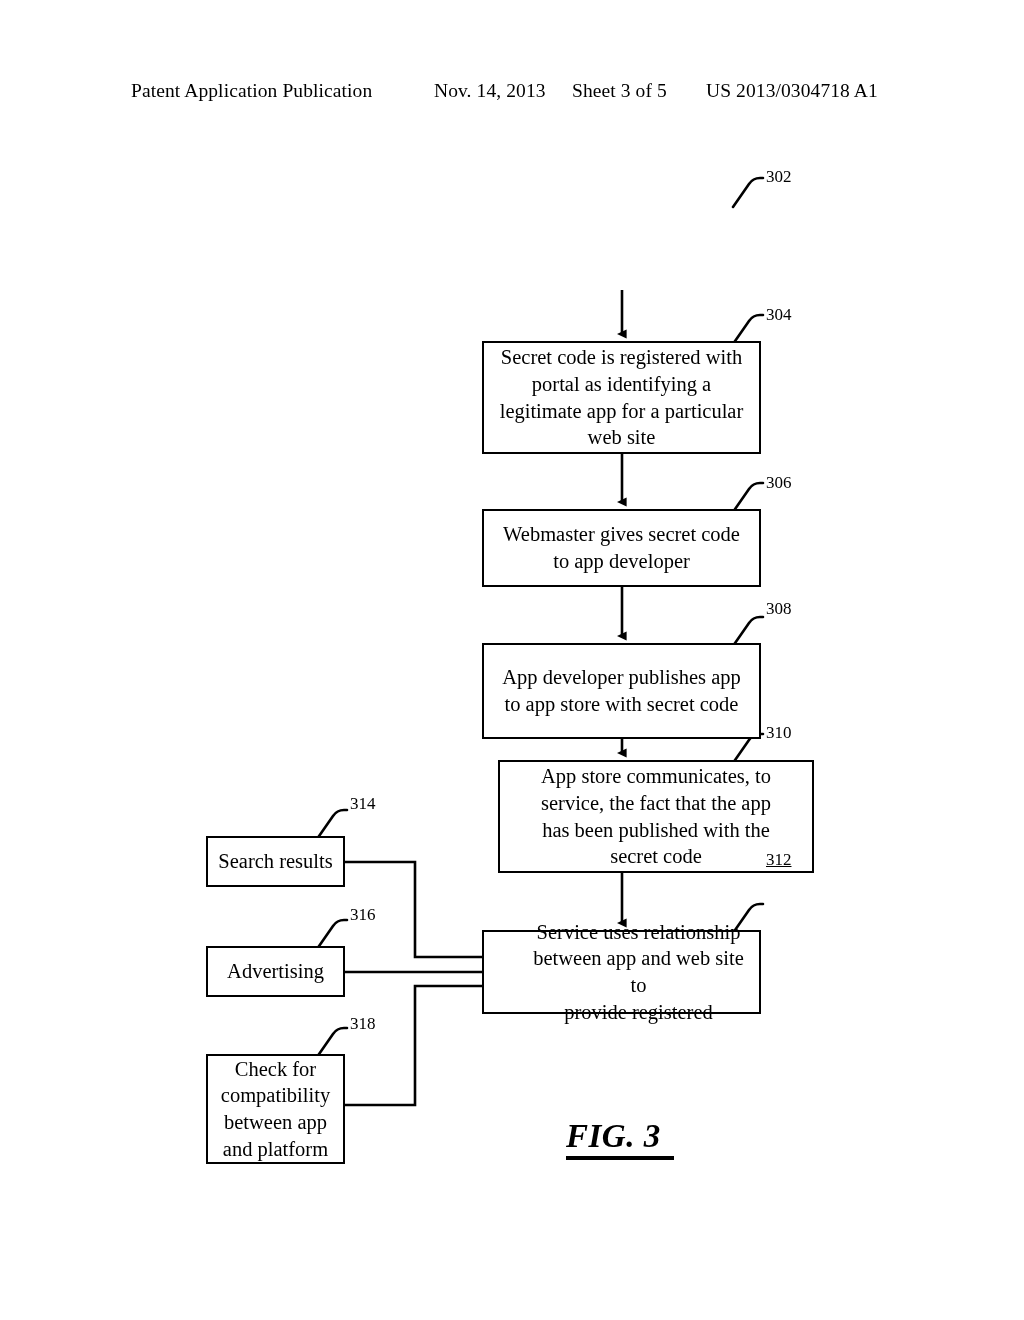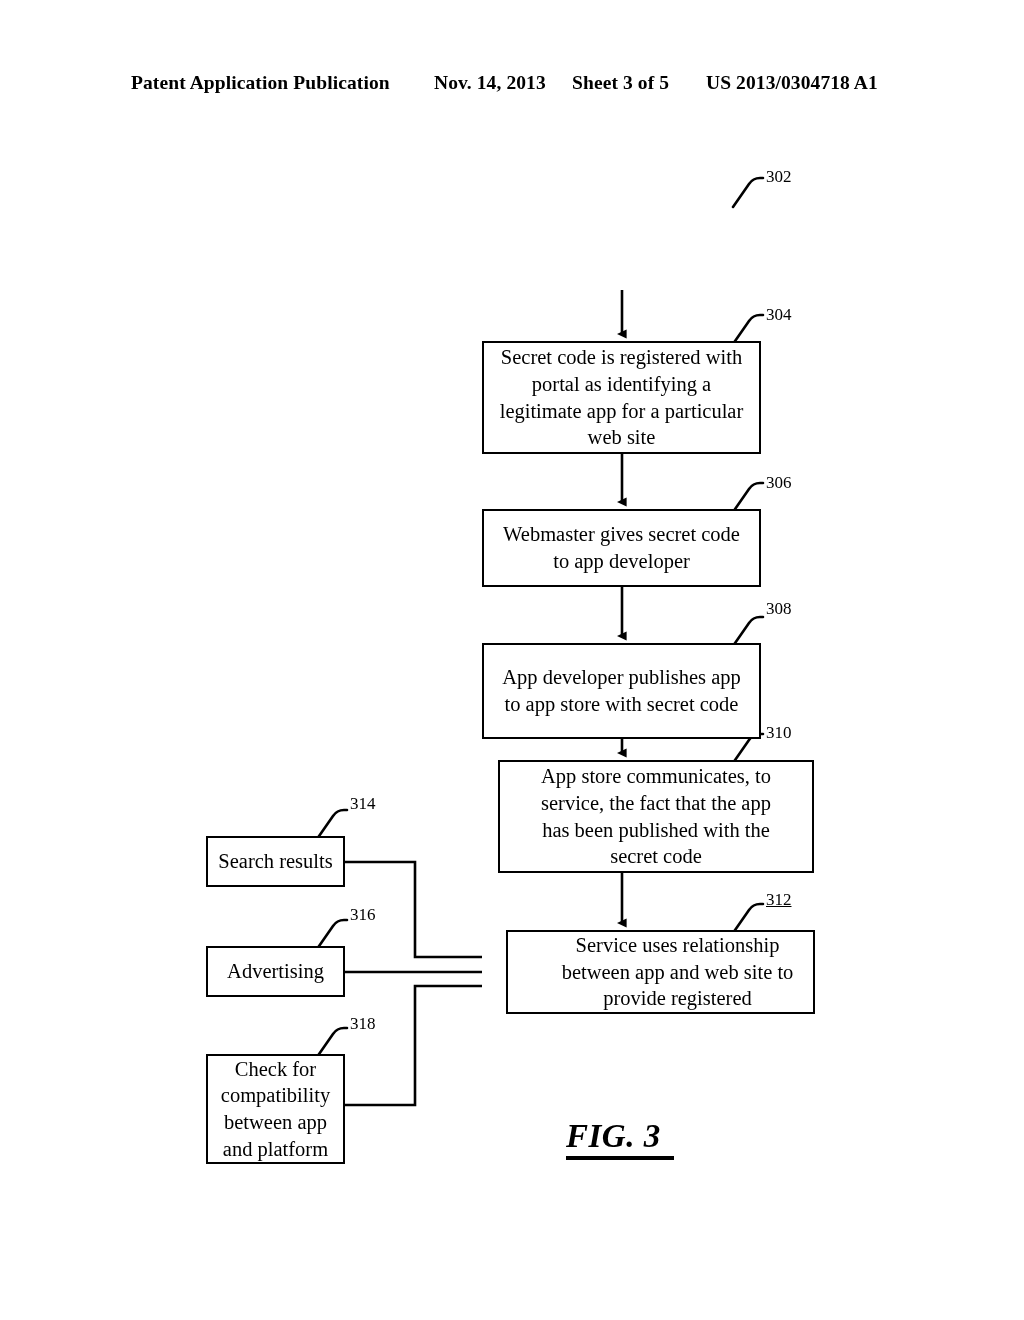--- a/index.html
+++ b/index.html
@@ -13,26 +13,26 @@
     position: relative;
     font-family: "Liberation Serif", "DejaVu Serif", serif;
     color: #000000;
     overflow: hidden;
   }
 
   
   #page-header {
     position: absolute;
     left: 0;
-    top: 72px;
+    top: 80px;
     width: 856px;
     height: 28px;
     display: flex;
     align-items: baseline;
-    font-weight: bold;
+    font-weight: normal;
     font-size: 19.5px;
     letter-spacing: 0.1px;
     white-space: nowrap;
   }
   #page-header .hdr-pub   { position: absolute; left: 131px; }
   #page-header .hdr-date  { position: absolute; left: 434px; }
   #page-header .hdr-sheet { position: absolute; left: 572px; }
   #page-header .hdr-pat   { position: absolute; left: 706px; }
 
   
@@ -67,40 +67,40 @@
     padding: 2px 6px;
   }
   .fbox span { display: block; }
 
   
   #box-302 { left: 482px; top: 204px;  width: 279px; height: 86px;  }
   #box-304 { left: 482px; top: 341px;  width: 279px; height: 113px; }
   #box-306 { left: 482px; top: 509px;  width: 279px; height: 78px;  }
   #box-308 { left: 482px; top: 643px;  width: 279px; height: 96px;  }
   #box-310 { left: 498px; top: 760px;  width: 316px; height: 113px; }
-  #box-312 { left: 506px; top: 930px;  width: 309px; height: 84px; padding-left: 40px;  }
+  #box-312 { left: 482px; top: 930px;  width: 279px; height: 84px; padding-left: 40px;  }
 
   
   #box-314 { left: 206px; top: 836px;  width: 139px; height: 51px;  }
   #box-316 { left: 206px; top: 946px;  width: 139px; height: 51px;  }
   #box-318 { left: 206px; top: 1054px; width: 139px; height: 110px; }
 
   
   .refnum {
     position: absolute;
     font-size: 17px;
     line-height: 1;
     white-space: nowrap;
   }
   #ref-302 { left: 766px; top: 168px; }
   #ref-304 { left: 766px; top: 306px; }
   #ref-306 { left: 766px; top: 474px; }
   #ref-308 { left: 766px; top: 600px; }
   #ref-310 { left: 766px; top: 724px; }
-  #ref-312 { left: 766px; top: 891px; text-decoration: underline; }
+  #ref-312 { left: 766px; top: 851px; text-decoration: underline; }
   #ref-314 { left: 350px; top: 795px; }
   #ref-316 { left: 350px; top: 906px; }
   #ref-318 { left: 350px; top: 1015px; }
 
   
   #fig-caption {
     position: absolute;
     left: 566px;
     top: 1118px;
     font-size: 33px;

